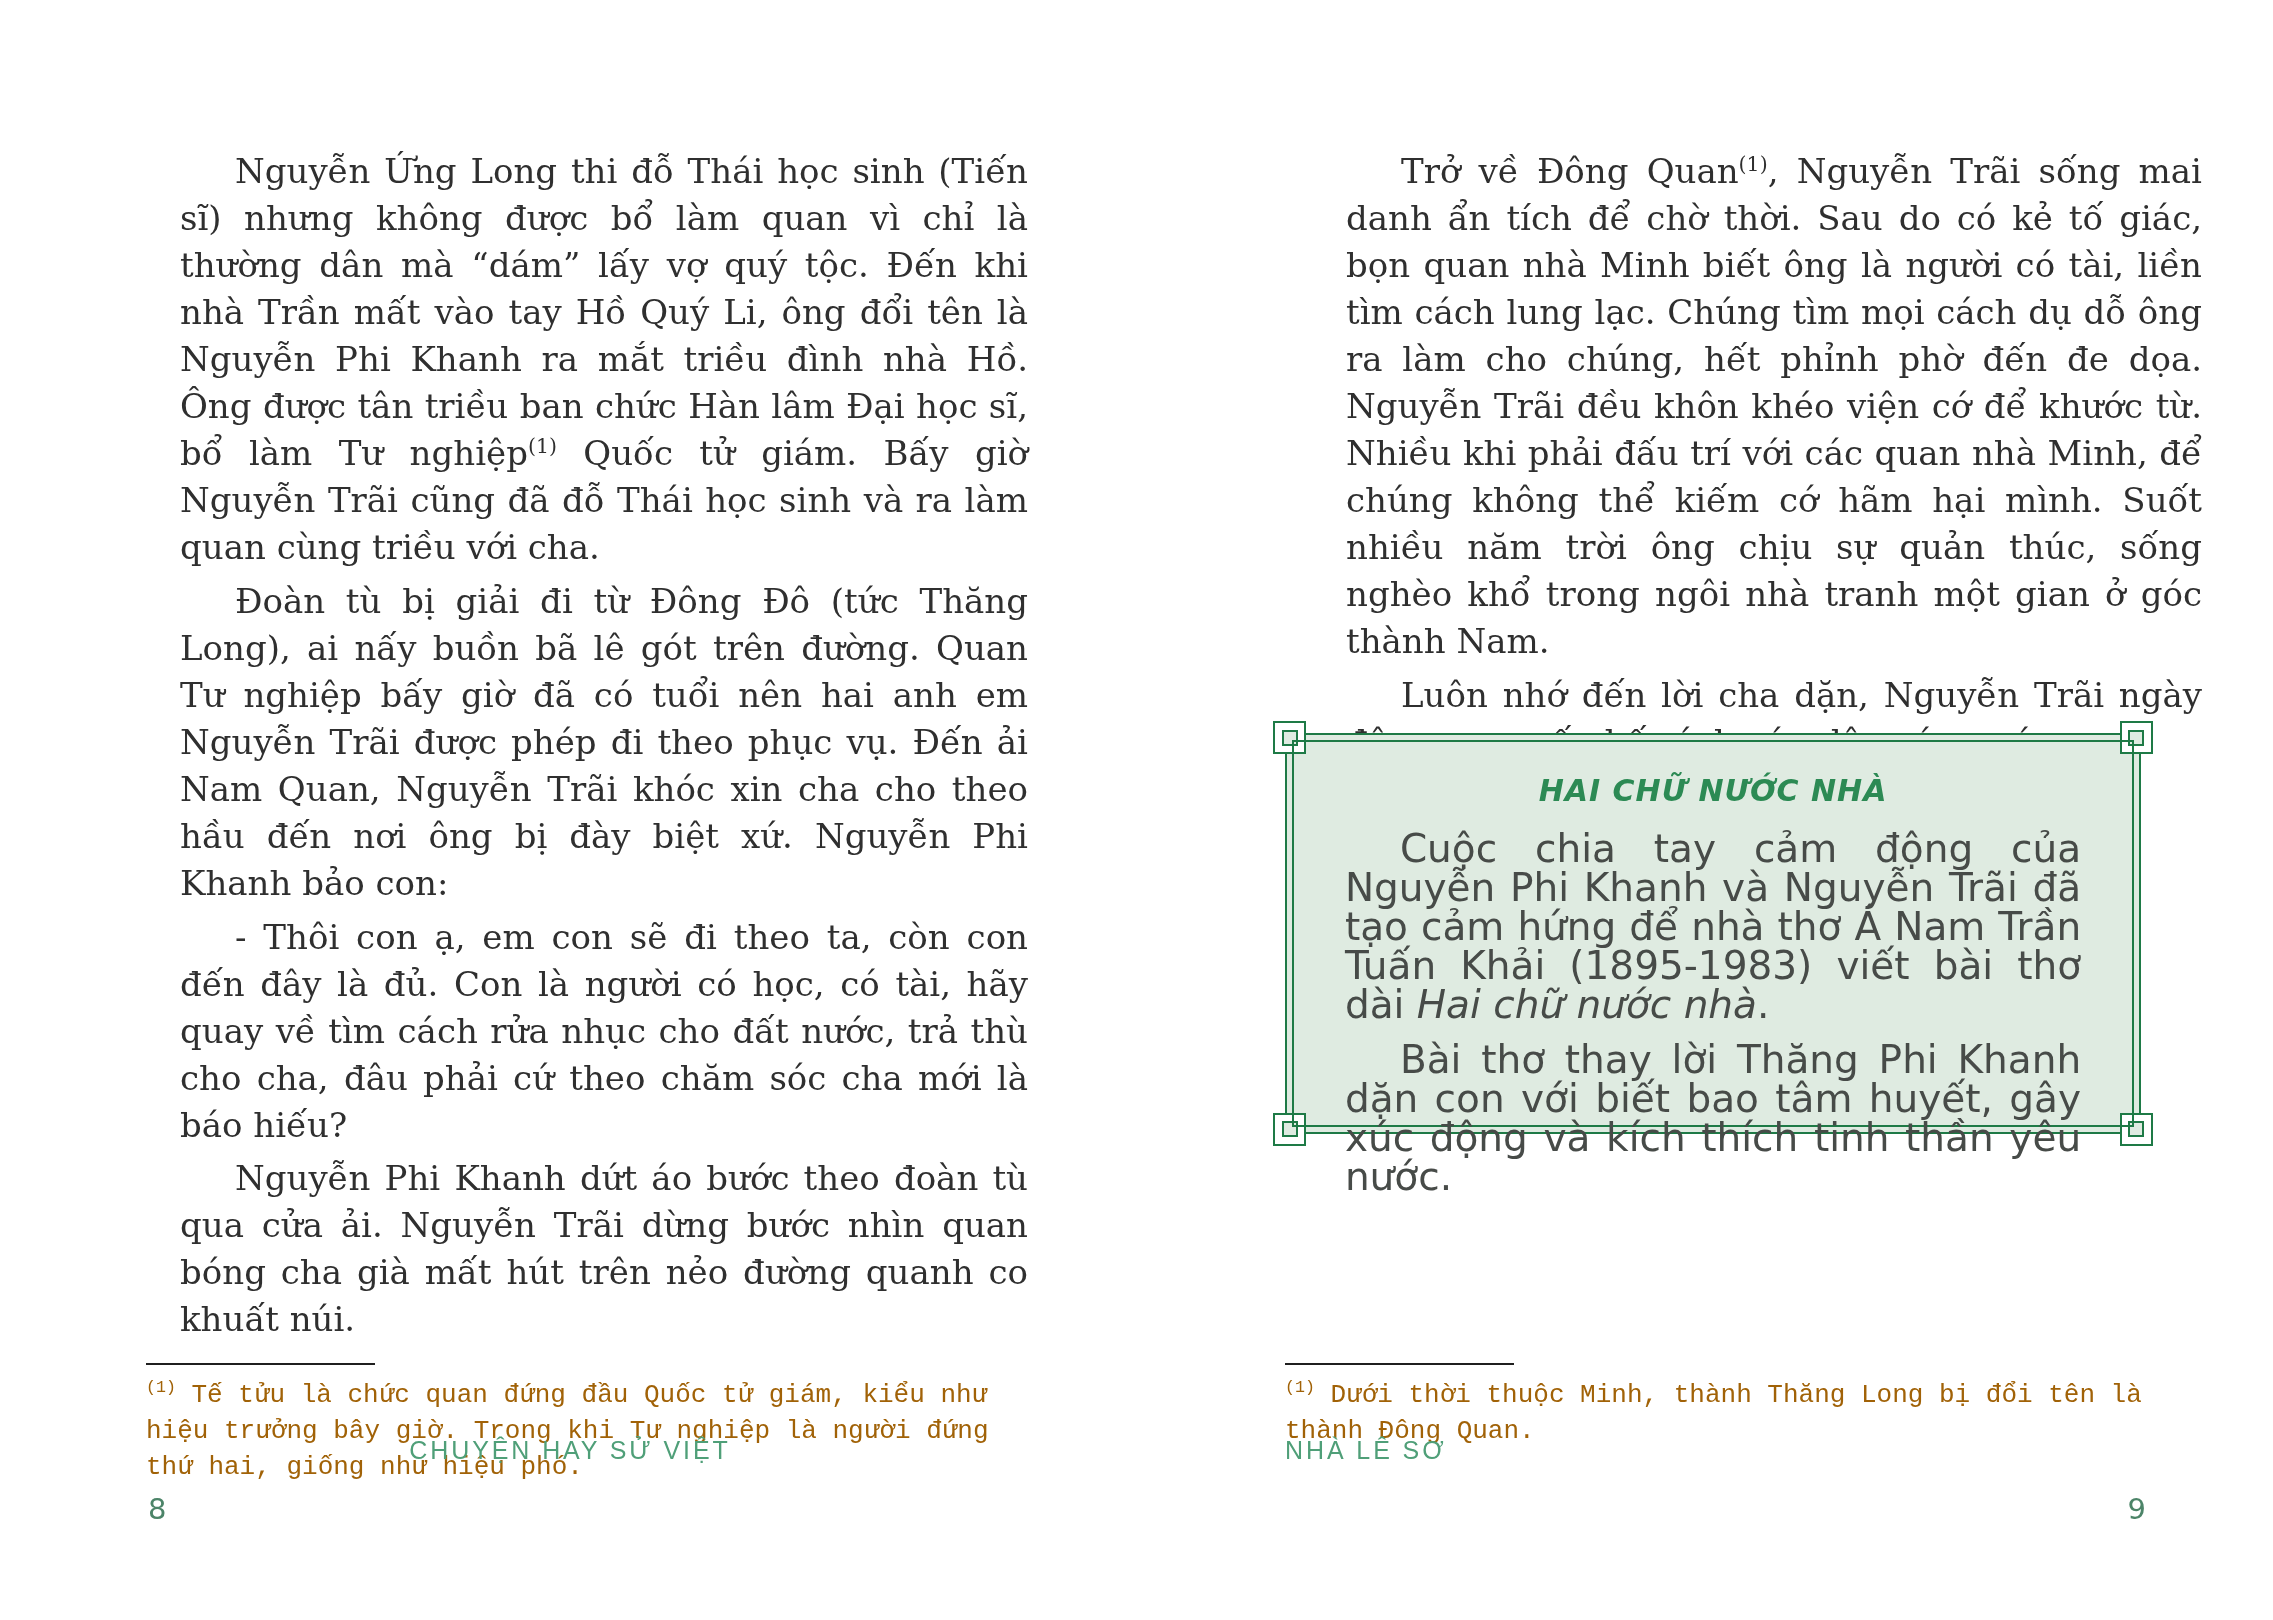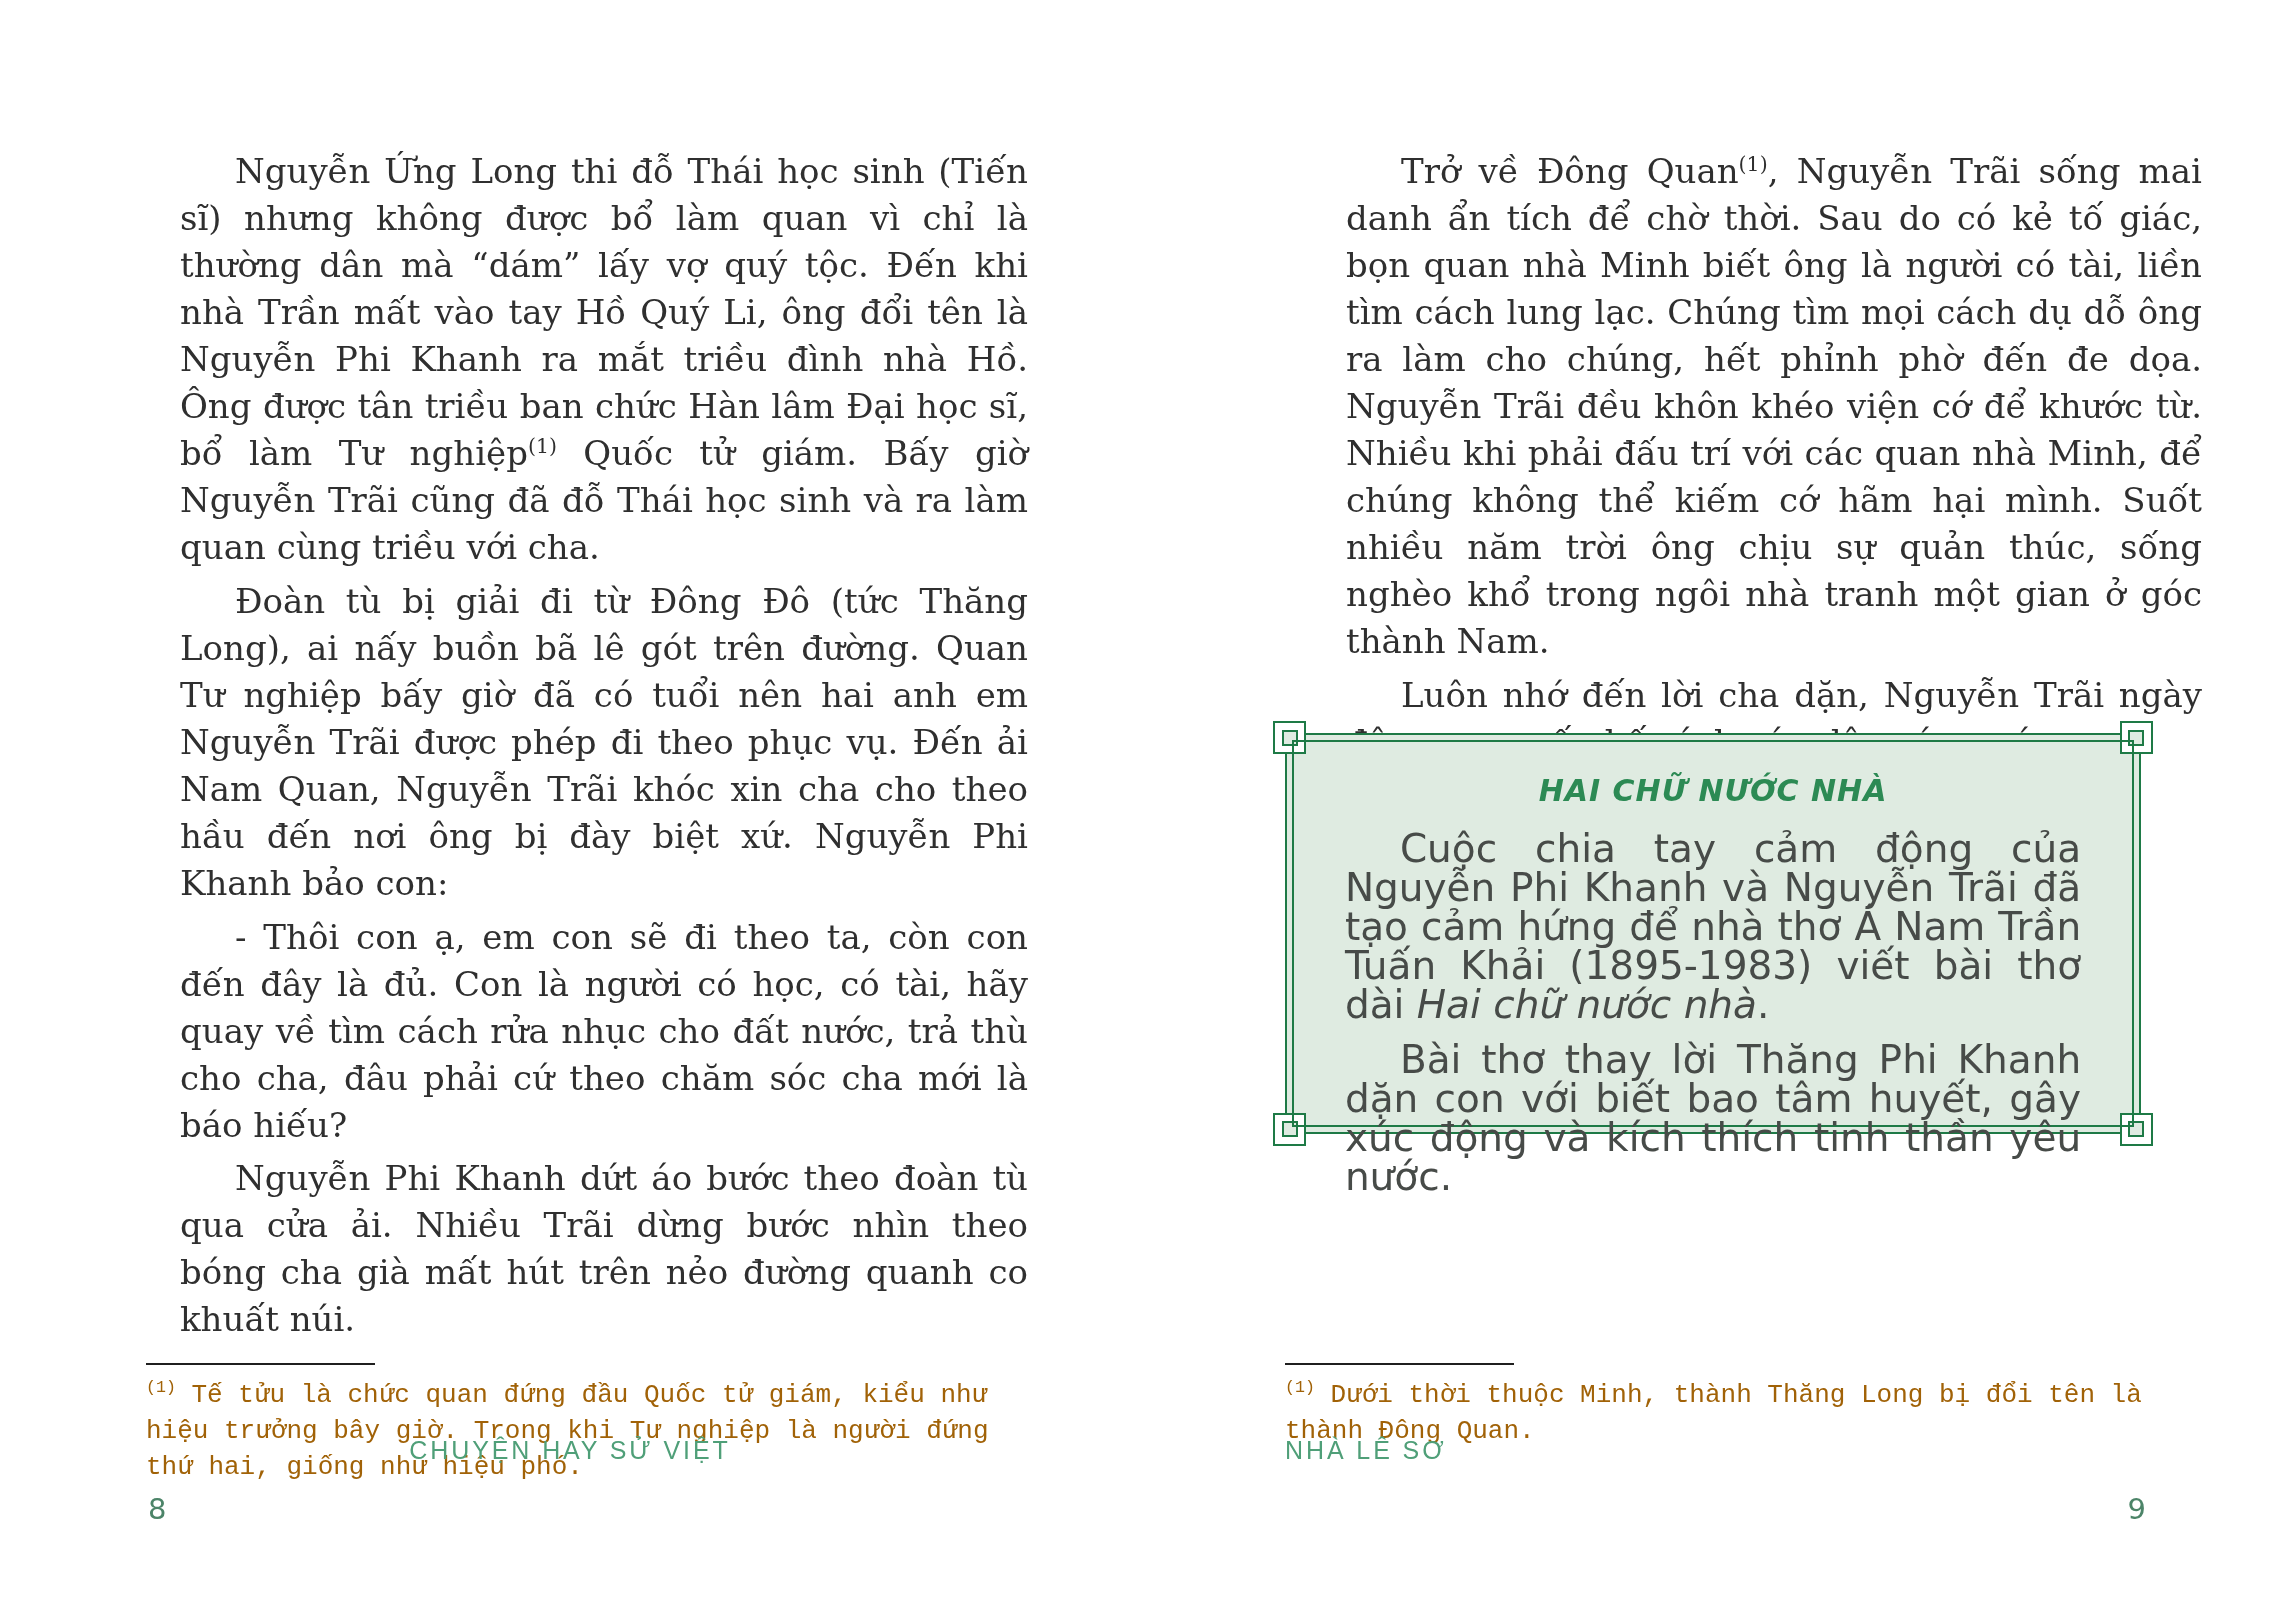--- a/index.html
+++ b/index.html
@@ -70,21 +70,21 @@
 </style>
 </head>
 <body>
 
 <div>
 
   <div class="page-col" id="left-col">
     <p class="body"><span>Nguyễn Ứng Long thi đỗ Thái học sinh (Tiến sĩ) nhưng không được bổ làm quan vì chỉ là thường dân mà “dám” lấy vợ quý tộc. Đến khi nhà Trần mất vào tay Hồ Quý Li, ông đổi tên là Nguyễn Phi Khanh ra mắt triều đình nhà Hồ. Ông được tân triều ban chức Hàn lâm Đại học sĩ, bổ làm Tư nghiệp</span><span class="sup">(1)</span><span> Quốc tử giám. Bấy giờ Nguyễn Trãi cũng đã đỗ Thái học sinh và ra làm quan cùng triều với cha.</span></p>
     <p class="body">Đoàn tù bị giải đi từ Đông Đô (tức Thăng Long), ai nấy buồn bã lê gót trên đường. Quan Tư nghiệp bấy giờ đã có tuổi nên hai anh em Nguyễn Trãi được phép đi theo phục vụ. Đến ải Nam Quan, Nguyễn Trãi khóc xin cha cho theo hầu đến nơi ông bị đày biệt xứ. Nguyễn Phi Khanh bảo con:</p>
     <p class="body">- Thôi con ạ, em con sẽ đi theo ta, còn con đến đây là đủ. Con là người có học, có tài, hãy quay về tìm cách rửa nhục cho đất nước, trả thù cho cha, đâu phải cứ theo chăm sóc cha mới là báo hiếu?</p>
-    <p class="body">Nguyễn Phi Khanh dứt áo bước theo đoàn tù qua cửa ải. Nhiều Trãi dừng bước nhìn theo bóng cha già mất hút trên nẻo đường quanh co khuất núi.</p>
+    <p class="body">Nguyễn Phi Khanh dứt áo bước theo đoàn tù qua cửa ải. Nguyễn Trãi dừng bước nhìn quan bóng cha già mất hút trên nẻo đường quanh co khuất núi.</p>
   </div>
 
   <div class="footnote-block" id="left-footnote">
     <hr class="fn-rule">
     <div class="fn-text"><span class="sup">(1)</span><span> Tế tửu là chức quan đứng đầu Quốc tử giám, kiểu như hiệu trưởng bây giờ. Trong khi Tư nghiệp là người đứng thứ hai, giống như hiệu phó.</span></div>
   </div>
 
   <div class="page-col" id="right-col">
     <p class="body"><span>Trở về Đông Quan</span><span class="sup">(1)</span><span>, Nguyễn Trãi sống mai danh ẩn tích để chờ thời. Sau do có kẻ tố giác, bọn quan nhà Minh biết ông là người có tài, liền tìm cách lung lạc. Chúng tìm mọi cách dụ dỗ ông ra làm cho chúng, hết phỉnh phờ đến đe dọa. Nguyễn Trãi đều khôn khéo viện cớ để khước từ. Nhiều khi phải đấu trí với các quan nhà Minh, để chúng không thể kiếm cớ hãm hại mình. Suốt nhiều năm trời ông chịu sự quản thúc, sống nghèo khổ trong ngôi nhà tranh một gian ở góc thành Nam.</span></p>
     <p class="body">Luôn nhớ đến lời cha dặn, Nguyễn Trãi ngày đêm nung nấu kế sách cứu dân cứu nước.</p>

